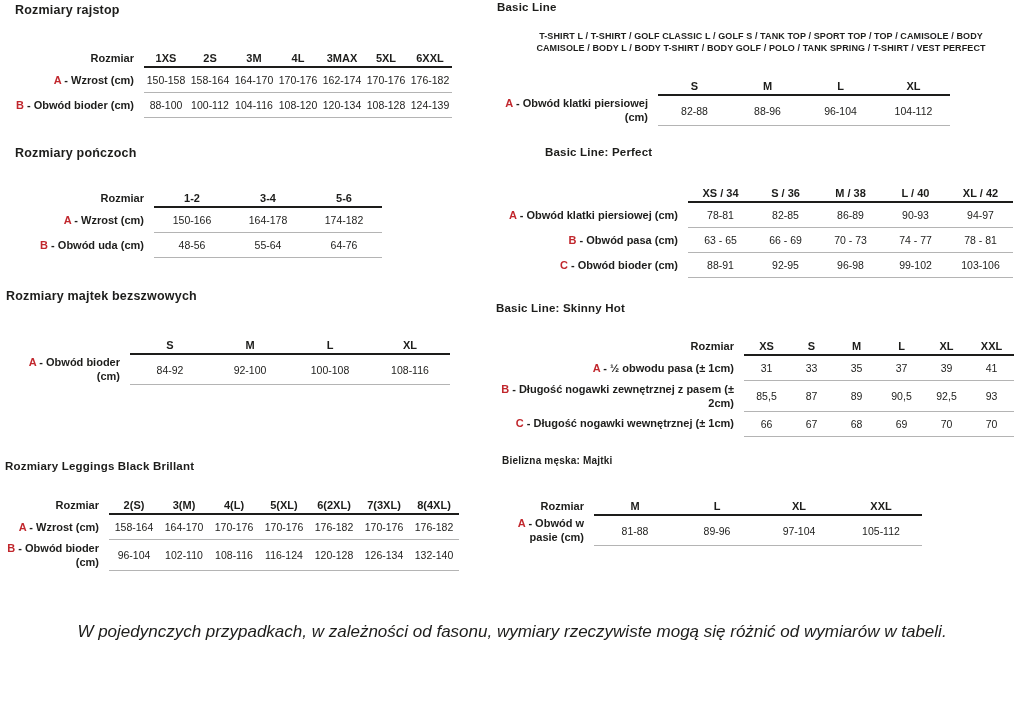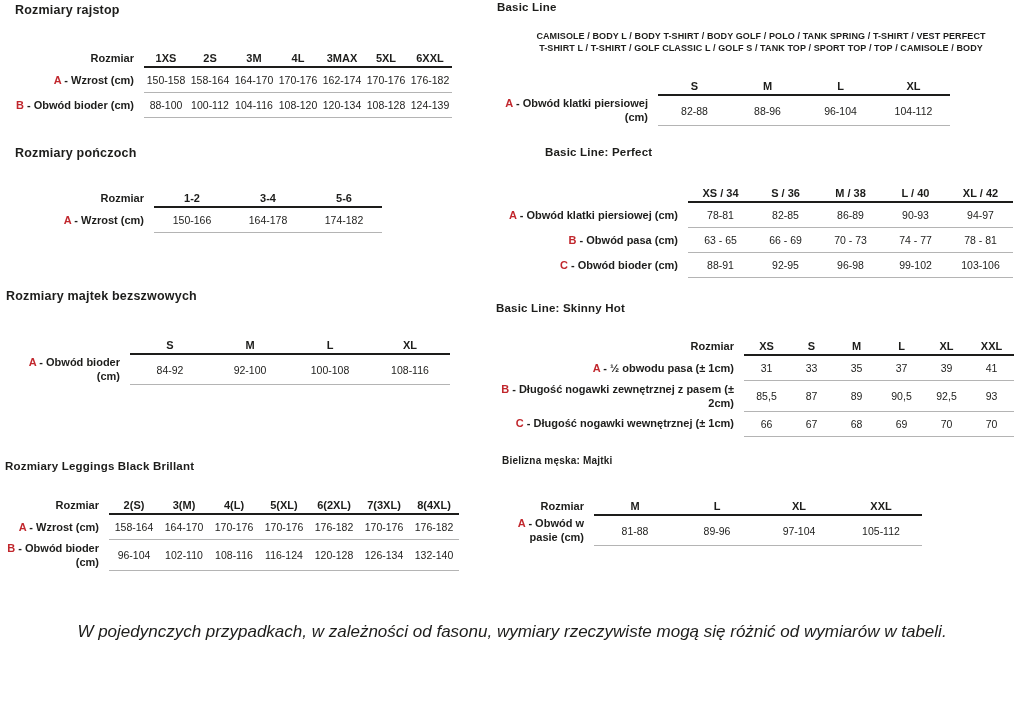--- a/index.html
+++ b/index.html
@@ -138,20 +138,26 @@
             <th class="col">1-2</th>
             <th class="col">3-4</th>
             <th class="col">5-6</th>
           </tr>
           <tr>
             <td class="lbl"><span class="letter">A</span> - Wzrost (cm)</td>
             <td class="val">150-166</td>
             <td class="val">164-178</td>
             <td class="val">174-182</td>
           </tr>
+          <tr>
+            <td class="lbl"><span class="letter">B</span> - Obwód uda (cm)</td>
+            <td class="val">48-56</td>
+            <td class="val">55-64</td>
+            <td class="val">64-76</td>
+          </tr>
         </tbody>
       </table>
     </div>
 
   <div class="abs sec-title" style="left:6px;top:289px;">Rozmiary majtek bezszwowych</div>
   <div class="abs sec-majtek" style="left:5px;top:335px;">
       <table class="size-table">
         <tbody>
           <tr>
             <th class="lbl"></th>
@@ -204,22 +210,22 @@
             <td class="val">120-128</td>
             <td class="val">126-134</td>
             <td class="val">132-140</td>
           </tr>
         </tbody>
       </table>
     </div>
 
   <div class="abs sec-title small" style="left:497px;top:1px;">Basic Line</div>
   <div class="abs subtitle" style="left:500px;top:30px;">
+    <div>T-SHIRT L / T-SHIRT / GOLF CLASSIC L / GOLF S / TANK TOP / SPORT TOP / TOP / CAMISOLE / BODY</div>
     <div>CAMISOLE / BODY L / BODY T-SHIRT / BODY GOLF / POLO / TANK SPRING / T-SHIRT / VEST PERFECT</div>
-    <div>T-SHIRT L / T-SHIRT / GOLF CLASSIC L / GOLF S / TANK TOP / SPORT TOP / TOP / CAMISOLE / BODY</div>
   </div>
   <div class="abs sec-basicline" style="left:502px;top:76px;">
       <table class="size-table">
         <tbody>
           <tr>
             <th class="lbl"></th>
             <th class="col">S</th>
             <th class="col">M</th>
             <th class="col">L</th>
             <th class="col">XL</th>

